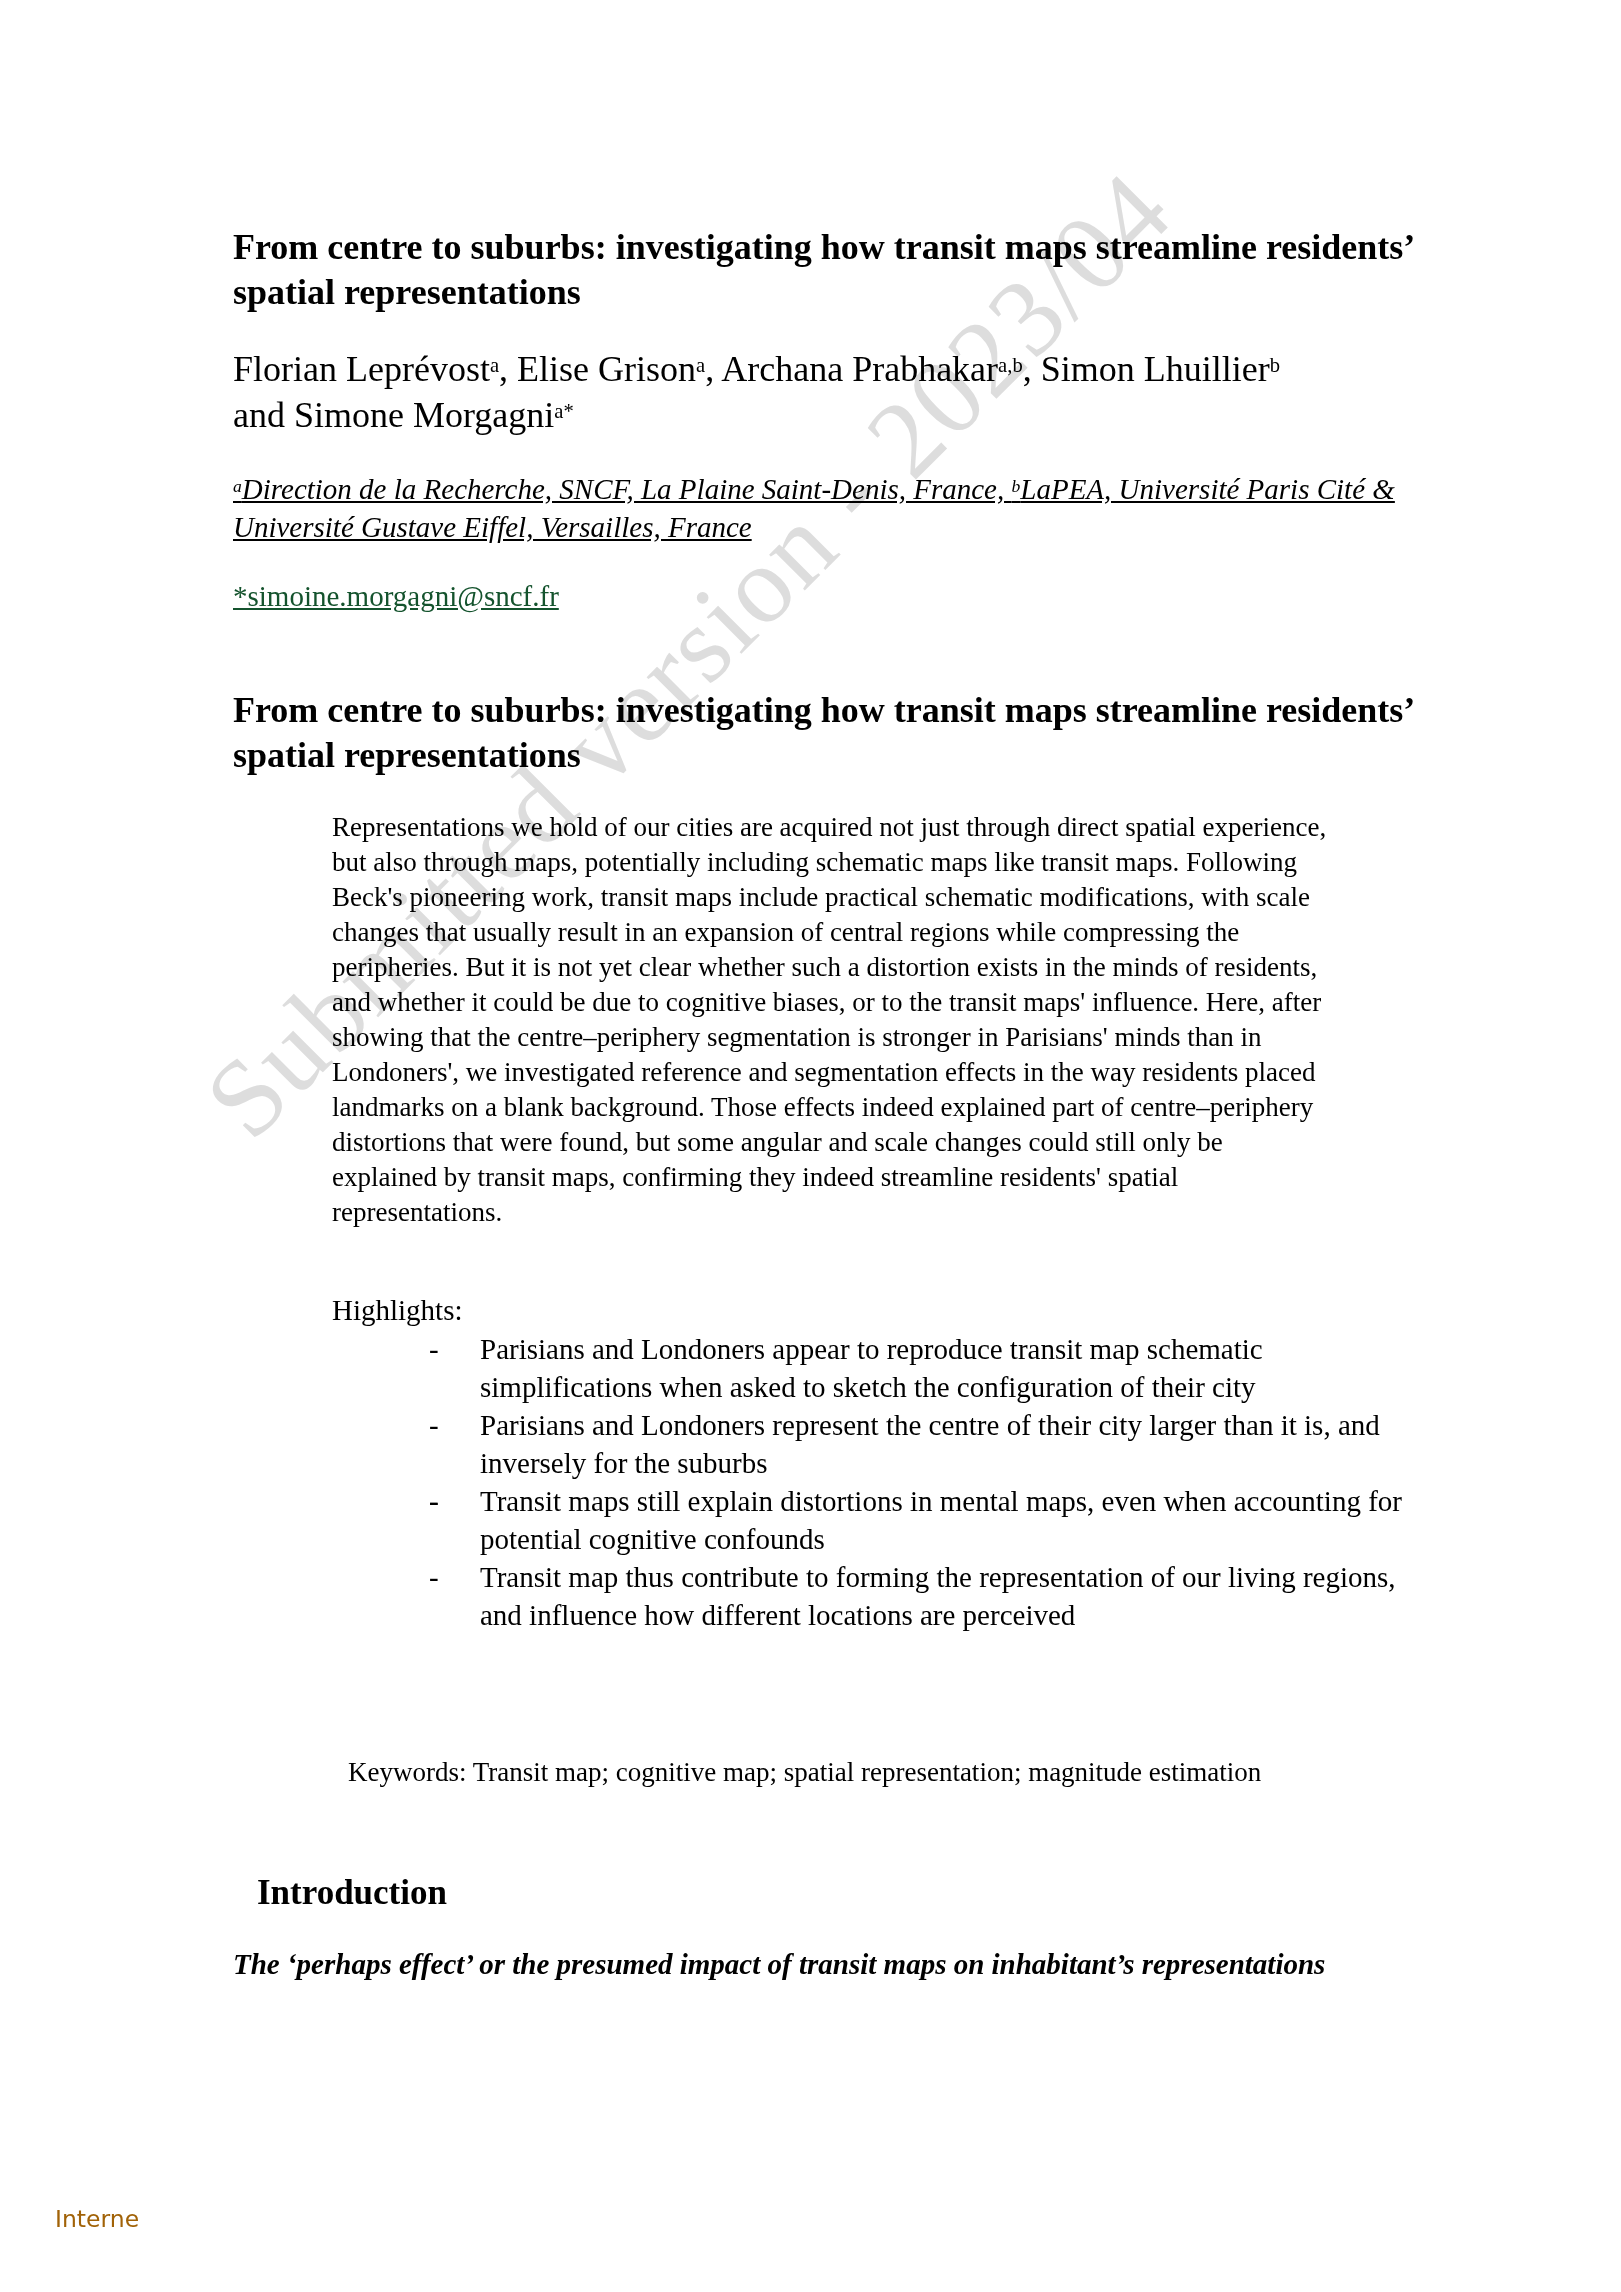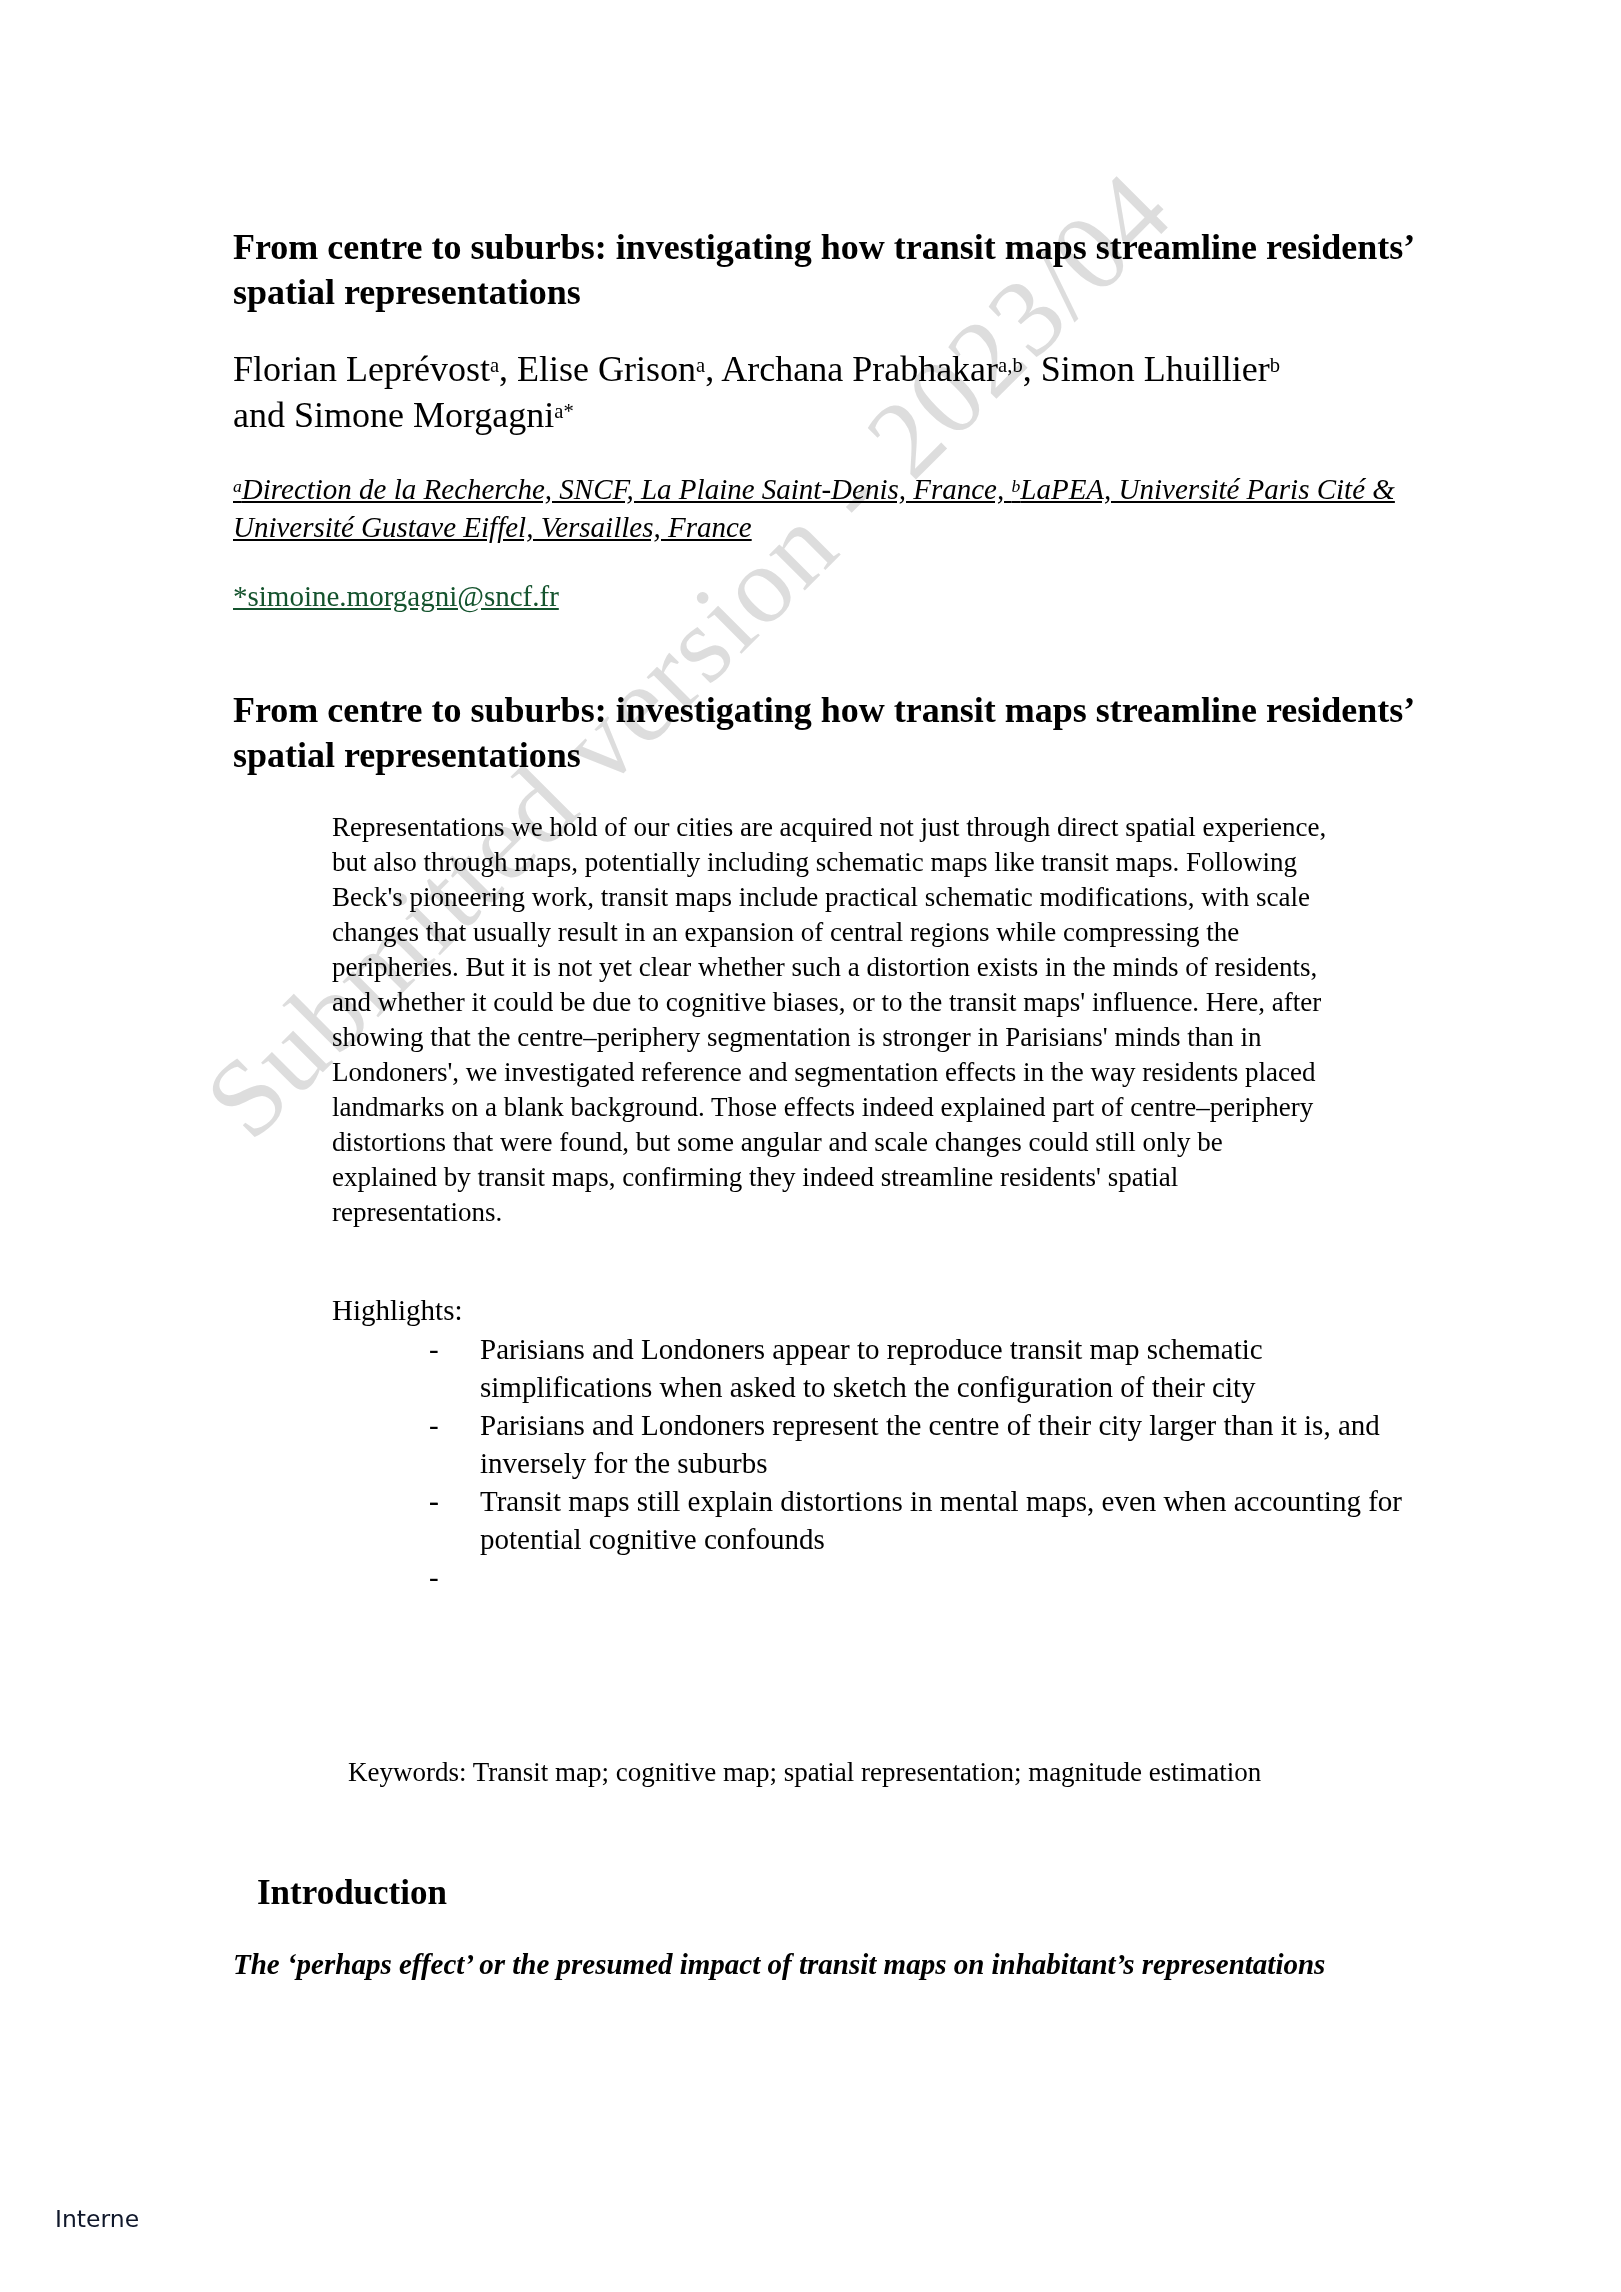--- a/index.html
+++ b/index.html
@@ -169,21 +169,21 @@
       pointer-events: none;
       letter-spacing: 2px;
     }
     .footer-label {
       position: absolute;
       left: 55px;
       top: 2205px;
       font-family: "DejaVu Sans", "Liberation Sans", sans-serif;
       font-size: 23.5px;
       line-height: 29px;
-      color: #0f172a;
+      color: #a16207;
     }
   </style>
 </head>
 <body>
 
 <div class="page">
 
   <div class="watermark">Submitted version - 2023/04</div>
 
   <h1 class="title title-1">From centre to suburbs: investigating how transit maps streamline residents’ spatial representations</h1>
@@ -215,20 +215,21 @@
       </li>
     <li>
         <span class="dash">-</span>
       </li>
     <li>
         <span class="dash">-</span>
         <span class="htext">Transit maps still explain distortions in mental maps, even when accounting for potential cognitive confounds</span>
       </li>
     <li>
         <span class="dash">-</span>
+        <span class="htext">Transit map thus contribute to forming the representation of our living regions, and influence how different locations are perceived</span>
       </li>
   </ul>
 
   <p class="keywords">Keywords: Transit map; cognitive map; spatial representation; magnitude estimation</p>
 
   <h3 class="section-heading">Introduction</h3>
 
   <h4 class="subsection-heading">The ‘perhaps effect’ or the presumed impact of transit maps on inhabitant’s representations</h4>
 
 

